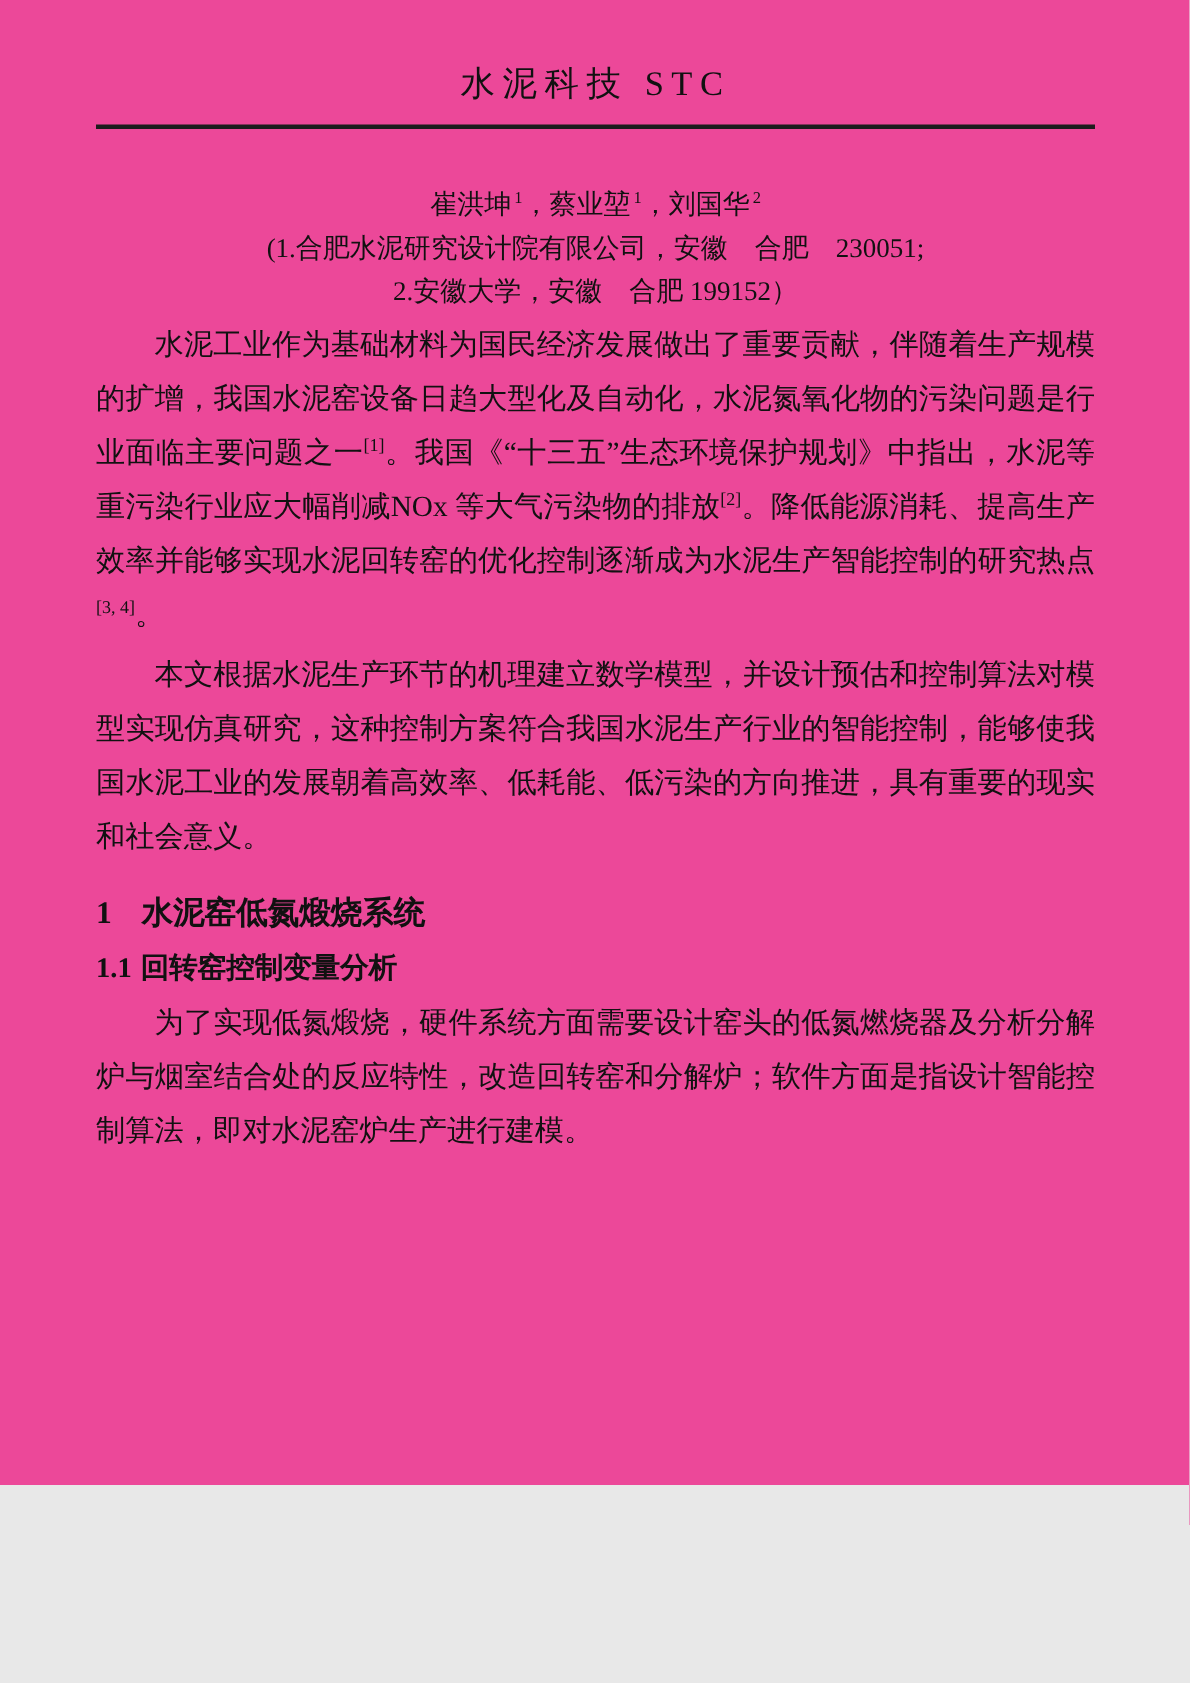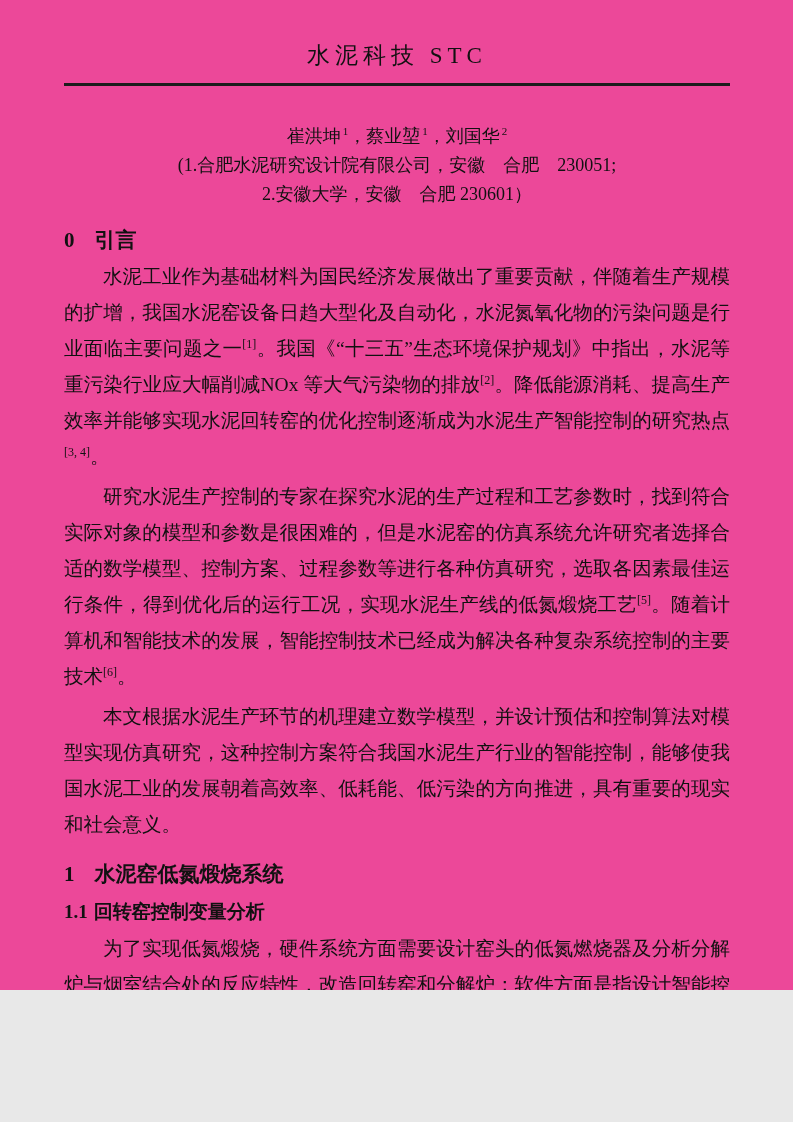--- a/index.html
+++ b/index.html
@@ -81,34 +81,28 @@
 
     <div class="journal-header">水泥科技 STC</div>
     <div class="header-rule"></div>
 
 
     <div class="byline-block">
       <div>
         <span>崔洪坤</span><span class="author-sup">1</span><span>，</span><span>蔡业堃</span><span class="author-sup">1</span><span>，</span><span>刘国华</span><span class="author-sup">2</span>
       </div>
       <div>(1.合肥水泥研究设计院有限公司，安徽　合肥　230051;</div>
-      <div>2.安徽大学，安徽　合肥 230601）</div>
+      <div>2.安徽大学，安徽　合肥 199152）</div>
     </div>
 
-    <h2 class="section-heading">
-      <span class="sec-num">0</span><span>引言</span>
-    </h2>
 
     <p class="body-par">
       <span>水泥工业作为基础材料为国民经济发展做出了重要贡献，伴随着生产规模的扩增，我国水泥窑设备日趋大型化及自动化，水泥氮氧化物的污染问题是行业面临主要问题之一</span><span class="cite-sup">[1]</span><span>。我国《“十三五”生态环境保护规划》中指出，水泥等重污染行业应大幅削减NOx 等大气污染物的排放</span><span class="cite-sup">[2]</span><span>。降低能源消耗、提高生产效率并能够实现水泥回转窑的优化控制逐渐成为水泥生产智能控制的研究热点</span><span class="cite-sup">[3, 4]</span><span>。</span>
     </p>
 
-    <p class="body-par">
-      <span>研究水泥生产控制的专家在探究水泥的生产过程和工艺参数时，找到符合实际对象的模型和参数是很困难的，但是水泥窑的仿真系统允许研究者选择合适的数学模型、控制方案、过程参数等进行各种仿真研究，选取各因素最佳运行条件，得到优化后的运行工况，实现水泥生产线的低氮煅烧工艺</span><span class="cite-sup">[5]</span><span>。随着计算机和智能技术的发展，智能控制技术已经成为解决各种复杂系统控制的主要技术</span><span class="cite-sup">[6]</span><span>。</span>
-    </p>
 
     <p class="body-par">本文根据水泥生产环节的机理建立数学模型，并设计预估和控制算法对模型实现仿真研究，这种控制方案符合我国水泥生产行业的智能控制，能够使我国水泥工业的发展朝着高效率、低耗能、低污染的方向推进，具有重要的现实和社会意义。</p>
 
     <h2 class="section-heading">
       <span class="sec-num">1</span><span>水泥窑低氮煅烧系统</span>
     </h2>
 
     <h3 class="section-heading sub">
       <span class="sec-num">1.1</span><span>回转窑控制变量分析</span>
     </h3>

